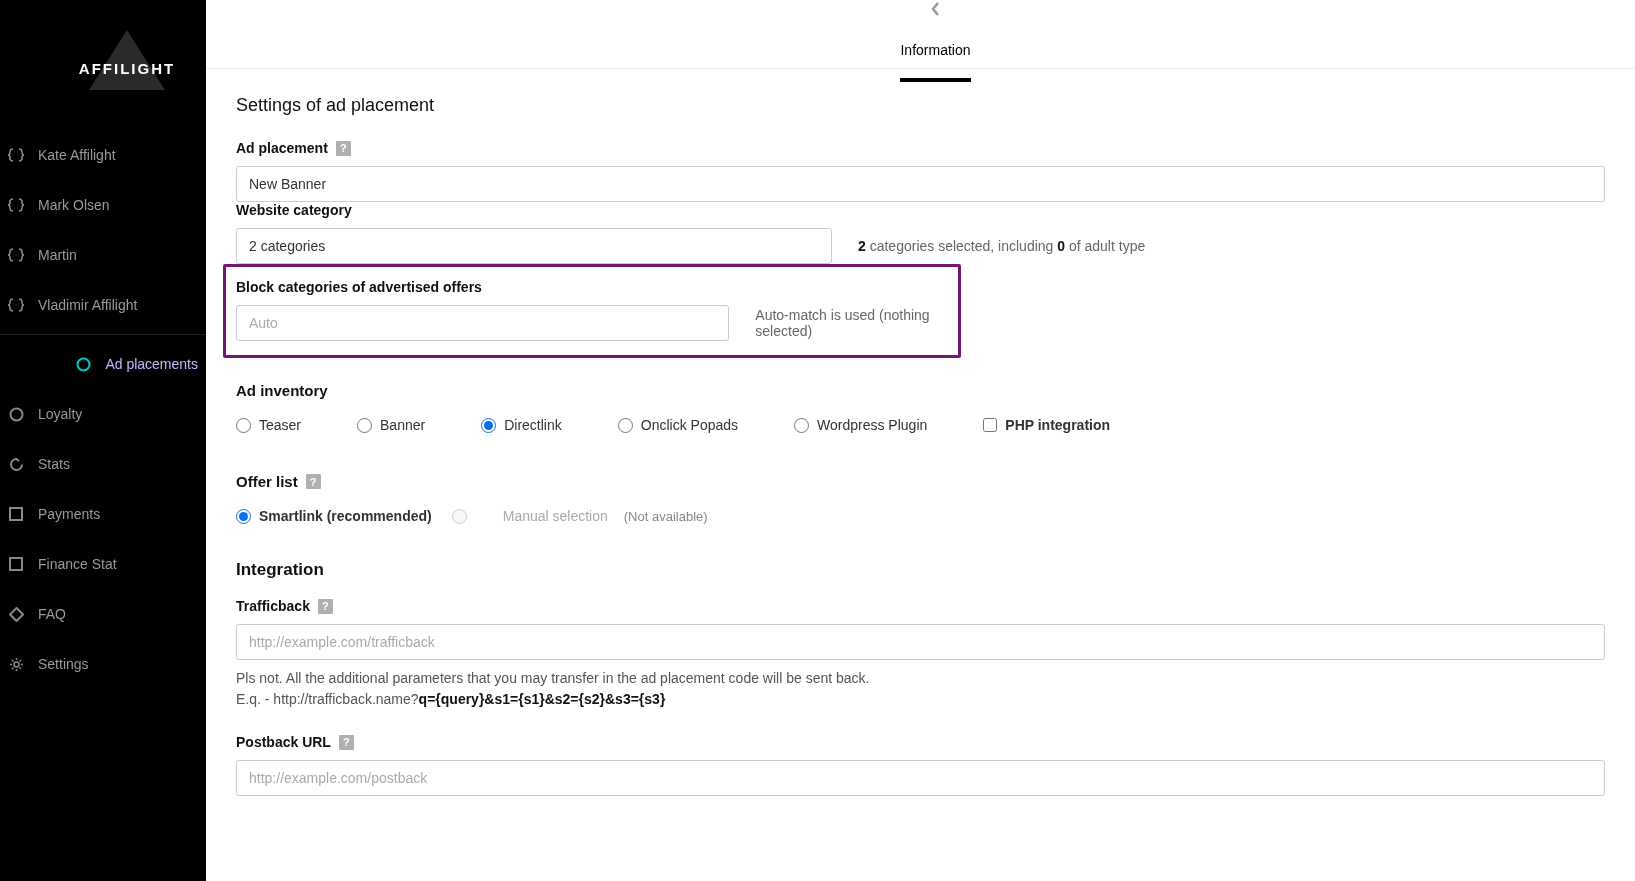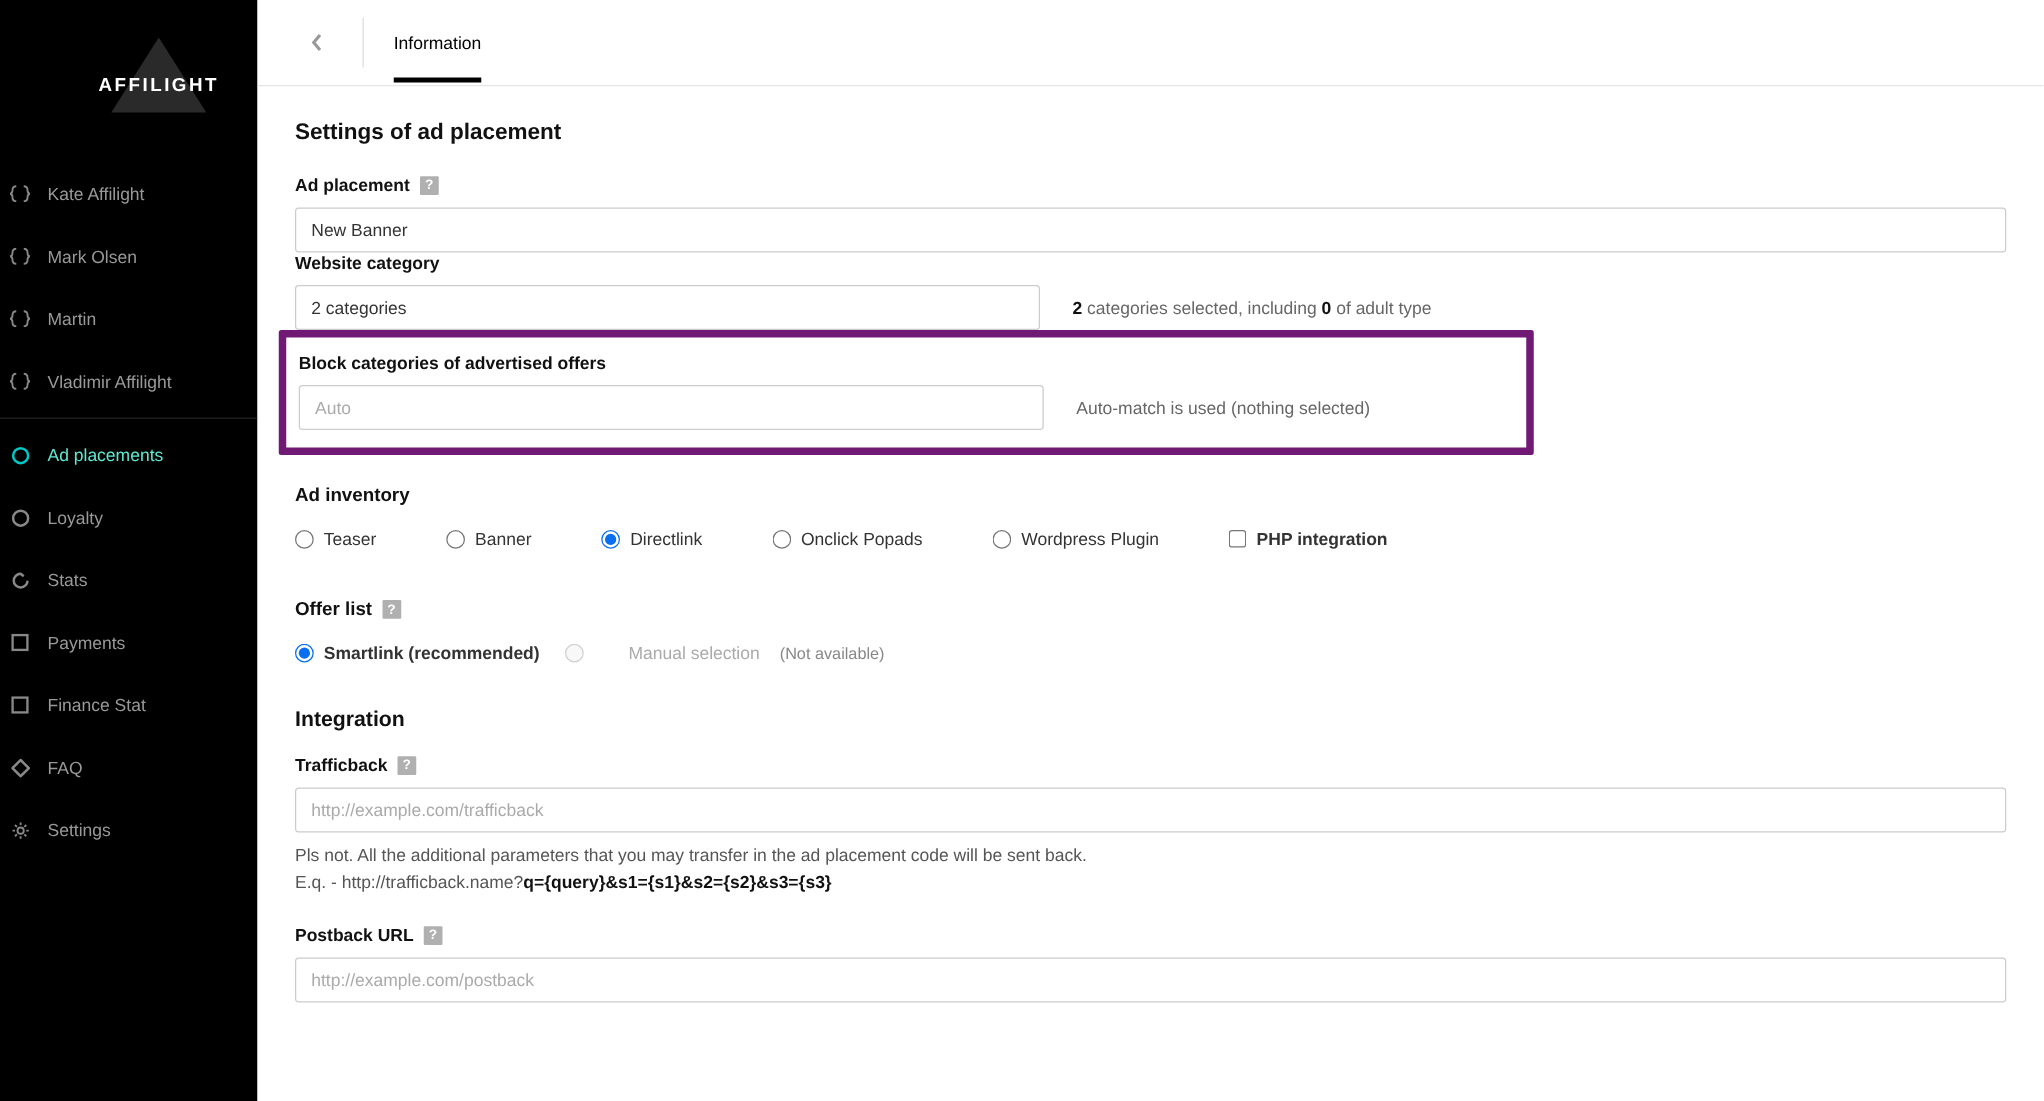--- a/index.html
+++ b/index.html
@@ -47,21 +47,22 @@
     .sidebar-item {
       display: flex;
       align-items: center;
       padding: 17px 8px;
       color: #999;
       cursor: pointer;
       font-size: 14px;
       gap: 14px;
     }
     .sidebar-item.active {
-      color: #5eead4;
+      color: #c4b5fd;
+      justify-content: flex-end;
     }
     .sidebar-item.active .nav-icon svg { stroke: #00c7c7; }
     .nav-icon {
       width: 16px;
       height: 16px;
       display: flex;
       align-items: center;
       justify-content: center;
       flex-shrink: 0;
     }
@@ -74,20 +75,21 @@
       flex: 1;
       background: #fff;
       overflow-y: auto;
     }
     .topbar {
       display: flex;
       align-items: center;
       border-bottom: 1px solid #e5e5e5;
       height: 69px;
       padding-left: 30px;
+      flex-direction: column;
     }
     .back-btn {
       width: 36px;
       height: 36px;
       display: flex;
       align-items: center;
       justify-content: center;
       cursor: pointer;
       color: #888;
     }
@@ -111,21 +113,21 @@
       right: 0;
       height: 4px;
       background: #000;
     }
     .content {
       padding: 26px 30px;
       max-width: 1460px;
     }
     .section-title {
       font-size: 18px;
-      font-weight: bold;
+      font-weight: normal;
       color: #111;
       margin-bottom: 24px;
     }
     .section-title-sm {
       font-size: 15px;
       font-weight: bold;
       color: #111;
       margin-bottom: 18px;
       margin-top: 24px;
       display: flex;
@@ -179,26 +181,26 @@
       background: #fff;
       cursor: pointer;
     }
     .select-box.placeholder { color: #aaa; }
     .hint-text {
       font-size: 14px;
       color: #666;
     }
     .hint-text b { color: #111; }
     .highlighted-block {
-      border: 6px solid #701a75;
+      border: 3px solid #701a75;
       padding: 12px 10px 14px 10px;
       margin-left: -13px;
       margin-right: 0;
       margin-bottom: 20px;
-      width: 1004px;
+      width: 738px;
       border-radius: 2px;
     }
     .radio-row {
       display: flex;
       align-items: center;
       gap: 56px;
       margin-top: 4px;
     }
     .radio-option {
       display: flex;

